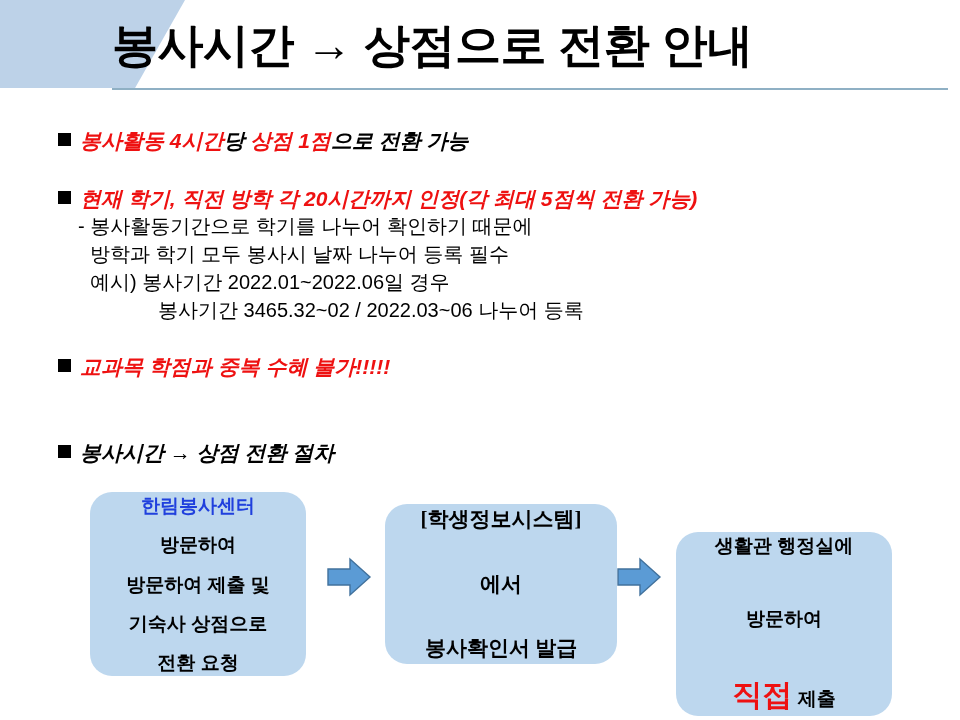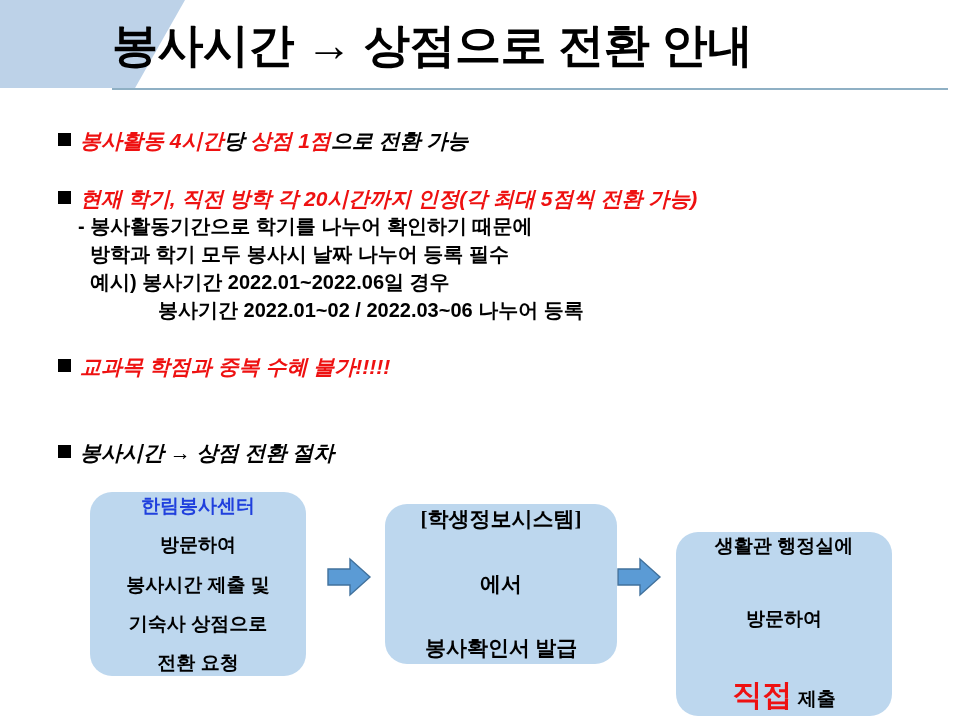--- a/index.html
+++ b/index.html
@@ -82,21 +82,21 @@
     background: #000000;
     margin-right: 9px;
     vertical-align: 2px;
   }
   .red { color: #ee1111; }
   .blk-txt { color: #000000; }
 
   .sub-line {
     position: absolute;
     font-size: 20px;
-    font-weight: bold;
+    font-weight: normal;
     color: #000000;
     white-space: nowrap;
     line-height: 28px;
   }
 
   
   .flow {
     position: absolute;
     left: 0;
     top: 488px;
@@ -159,37 +159,37 @@
     <span class="sq"></span><span class="red">봉사활동 4시간</span><span class="blk-txt">당 </span><span class="red">상점 1점</span><span class="blk-txt">으로 전환 가능</span>
   </div>
 
   <div class="blk bullet-line" style="top:84px;">
     <span class="sq"></span><span class="red">현재 학기, 직전 방학 각 20시간까지 인정(각 최대 5점씩 전환 가능)</span>
   </div>
 
   <div class="sub-line" style="left:78px; top:112px;">- 봉사활동기간으로 학기를 나누어 확인하기 때문에</div>
   <div class="sub-line" style="left:90px; top:140px;">방학과 학기 모두 봉사시 날짜 나누어 등록 필수</div>
   <div class="sub-line" style="left:90px; top:168px;">예시) 봉사기간 2022.01~2022.06일 경우</div>
-  <div class="sub-line" style="left:158px; top:196px;">봉사기간 2022.01~02 / 2022.03~06 나누어 등록</div>
+  <div class="sub-line" style="left:158px; top:196px;">봉사기간 3465.32~02 / 2022.03~06 나누어 등록</div>
 
   <div class="blk bullet-line" style="top:252px;">
     <span class="sq"></span><span class="red">교과목 학점과 중복 수혜 불가!!!!!</span>
   </div>
 
   <div class="blk bullet-line" style="top:338px;">
     <span class="sq"></span><span class="blk-txt">봉사시간 → 상점 전환 절차</span>
   </div>
 </div>
 
 <div class="flow">
 
   <div class="fbox" style="left:90px; top:4px; width:216px; height:184px;">
     <div class="l accent-blue">한림봉사센터</div>
     <div class="l">방문하여</div>
-    <div class="l">봉사시간 제출 및</div>
+    <div class="l">방문하여 제출 및</div>
     <div class="l">기숙사 상점으로</div>
     <div class="l">전환 요청</div>
   </div>
 
   <div class="arrow" style="left:326px; top:68px;">
     <svg width="46" height="42" viewBox="0 0 46 42">
       <polygon points="2,13 24,13 24,3 44,21 24,39 24,29 2,29" fill="#5B9BD5" stroke="#41719C" stroke-width="1.4" stroke-linejoin="miter"></polygon>
     </svg>
   </div>
 

